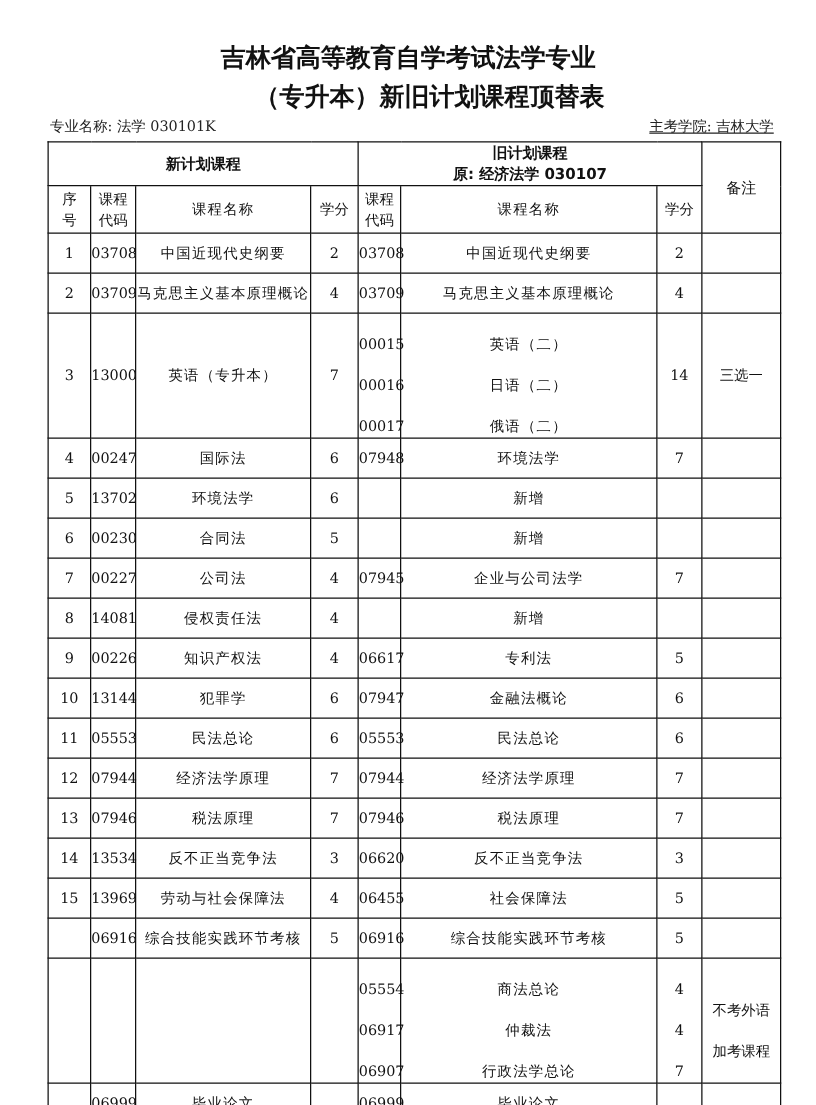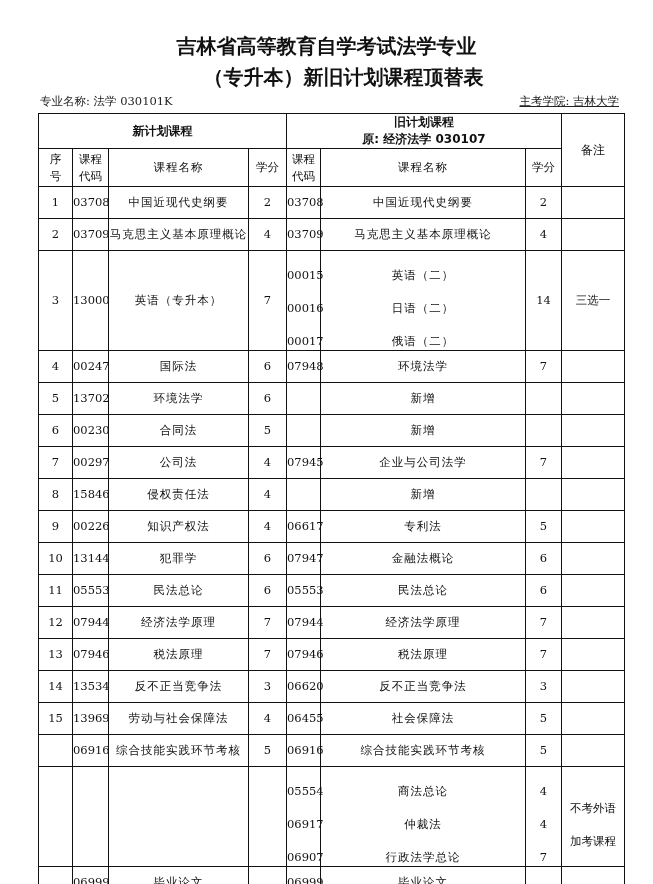--- a/index.html
+++ b/index.html
@@ -140,32 +140,32 @@
     <td class="spaced">合同法</td>
     <td>5</td>
     <td></td>
     <td class="spaced">新增</td>
     <td></td>
     <td></td>
   </tr>
 
   <tr class="row">
     <td>7</td>
-    <td>00297</td>
+    <td>00227</td>
     <td class="spaced">公司法</td>
     <td>4</td>
     <td>07945</td>
     <td class="spaced">企业与公司法学</td>
     <td>7</td>
     <td></td>
   </tr>
 
   <tr class="row">
     <td>8</td>
-    <td>15846</td>
+    <td>14081</td>
     <td class="spaced">侵权责任法</td>
     <td>4</td>
     <td></td>
     <td class="spaced">新增</td>
     <td></td>
     <td></td>
   </tr>
 
   <tr class="row">
     <td>9</td>

